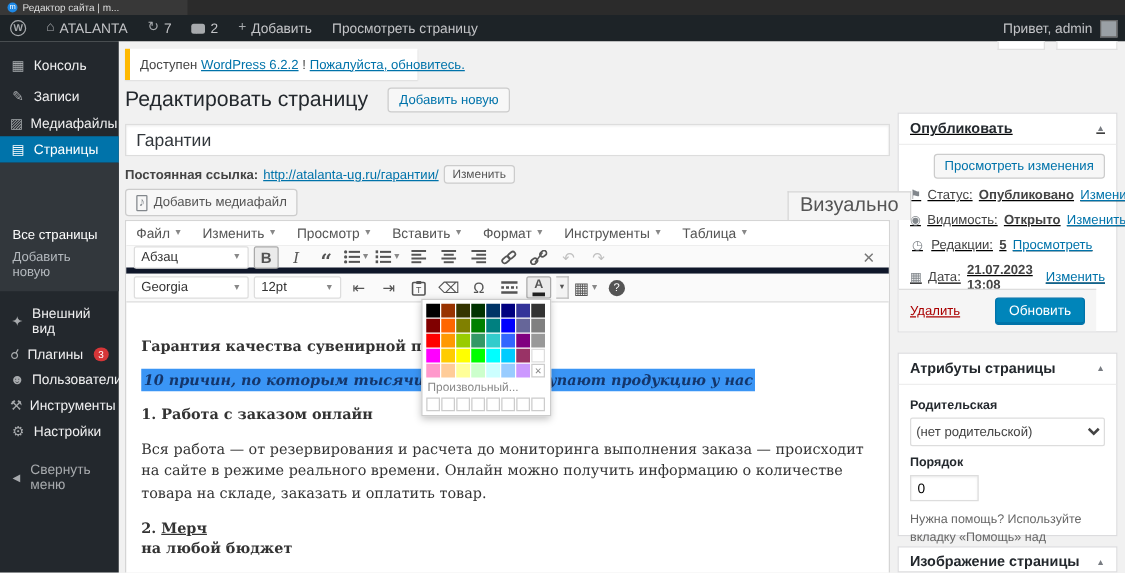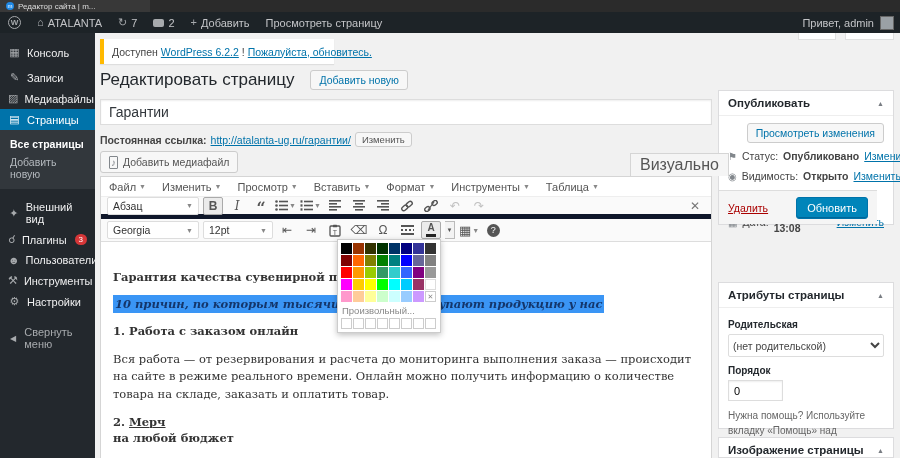--- a/index.html
+++ b/index.html
@@ -30,21 +30,21 @@
   #sidebar { position:absolute; left:0; top:33px; width:95px; height:425px; background:#23282d; color:#eee; }
   .mi { display:flex; align-items:center; gap:6px; padding:4px 8px; font-size:11px; color:#f0f0f1; cursor:pointer; position:relative; }
   .mi .mico { width:13px; text-align:center; color:#a7aaad; font-size:11px; }
   .mi.active { background:#0073aa; color:#fff; }
   .mi.active .mico { color:#fff; }
   .mi.active::after { content:""; position:absolute; right:-6px; top:50%; margin-top:-6px;
     border:6px solid transparent; border-left-color:#0073aa; }
   .badge { background:#d63638; color:#fff; border-radius:8px; font-size:8px; padding:1px 4px; margin-left:2px; line-height:1.2; }
   #submenu { background:#32373c; padding:5px 0 6px 0; }
   #submenu .smi { font-size:10.5px; padding:3px 8px 3px 10px; color:#b4b9be; cursor:pointer; }
-  #submenu .smi.current { color:#fff; font-weight:bold; }
+  #submenu .smi.current { color:#fff; font-weight:normal;margin-top:44px; }
   .collapse { margin-top:10px; color:#a7aaad; }
 
   
   #notice { position:absolute; left:100px; top:39px; width:234px; height:25px; background:#fff;
     border-left:4px solid #ffb900; box-shadow:0 1px 1px rgba(0,0,0,.08);
     display:flex; align-items:center; gap:3px; padding:0 8px; font-size:10.5px; color:#444; white-space:nowrap; }
   a.lnk { color:#0073aa; text-decoration:underline; cursor:pointer; }
 
   
   #page-head { position:absolute; left:100px; top:70px; display:flex; align-items:flex-end; gap:16px; }
@@ -119,21 +119,21 @@
   #no-color { width:11px; height:11px; border:1px solid #ccc; font-size:7px; color:#888;
     display:flex; align-items:center; justify-content:center; cursor:pointer; }
   #custom-label { font-size:9.5px; color:#888; padding:3px 1px 2px; cursor:pointer; }
   #custom-row { display:flex; gap:1px; }
 
   
   .postbox { position:absolute; left:718px; width:176px; background:#fff; border:1px solid #dcdcde; }
   .pb-head { display:flex; align-items:center; justify-content:space-between; padding:6px 9px;
     font-size:11.5px; font-weight:bold; color:#23282d; border-bottom:1px solid #eee; cursor:pointer; }
   .toggle { color:#787c82; font-size:7px; cursor:pointer; }
-  #publish-panel { top:90px; height:135px; }
+  #publish-panel { top:90px; height:176px;text-decoration:underline; }
   #pub-preview { position:absolute; right:9px; top:32px; }
   .pub-row { display:flex; align-items:center; gap:5px; font-size:10.5px; color:#444; padding:4px 9px; }
   .pub-row .dico { color:#82878c; width:12px; font-size:10px; text-align:center; }
   .pub-row b { font-weight:bold; }
   #pub-rows { margin-top:30px; }
   #pub-foot { position:absolute; left:0; right:16px; bottom:0; height:34px; background:#f5f5f5;
     border-top:1px solid #ddd; display:flex; align-items:center; justify-content:space-between; padding:0 9px; }
   #delete-link { color:#a00; font-size:10.5px; text-decoration:underline; cursor:pointer; }
   #update-btn { background:#0085ba; border:1px solid #0073aa; color:#fff; border-radius:3px;
     font-size:11px; padding:4px 10px; cursor:pointer; box-shadow:inset 0 -1px 0 #006799; }

